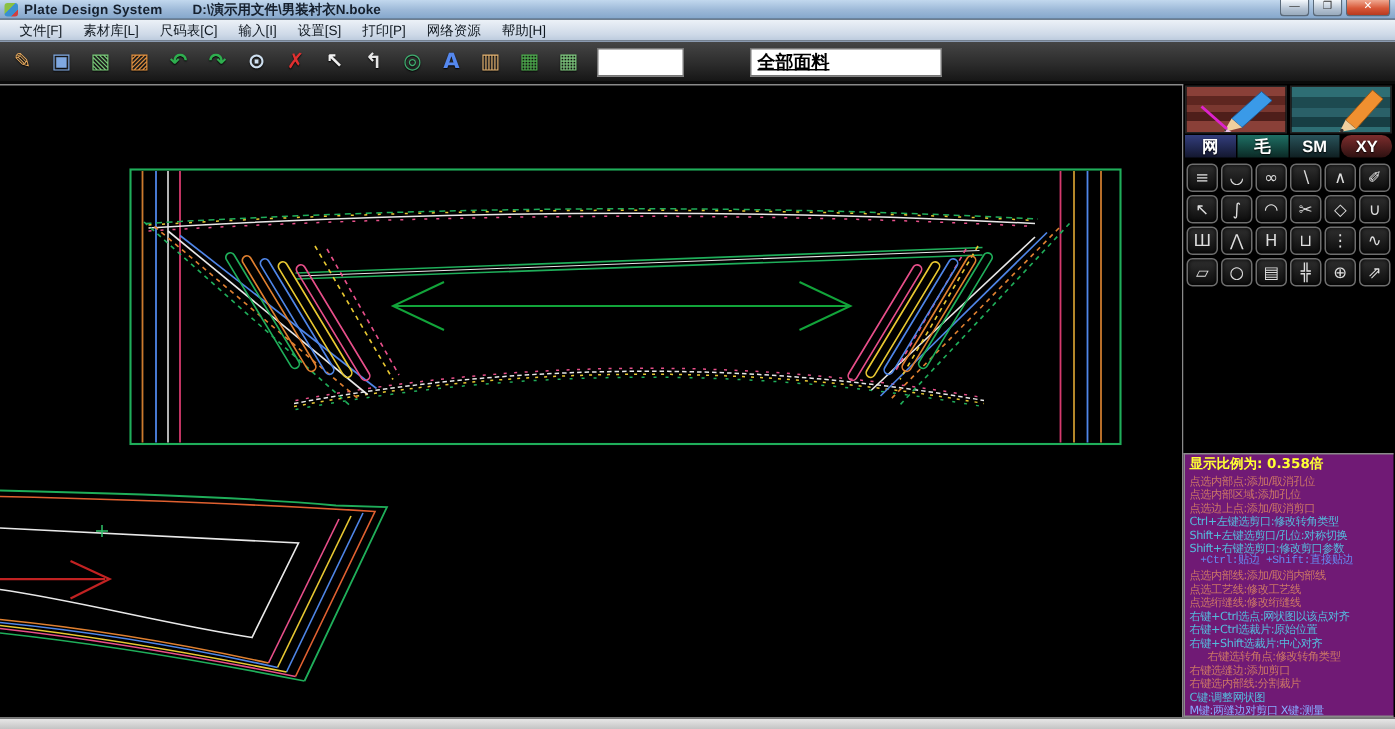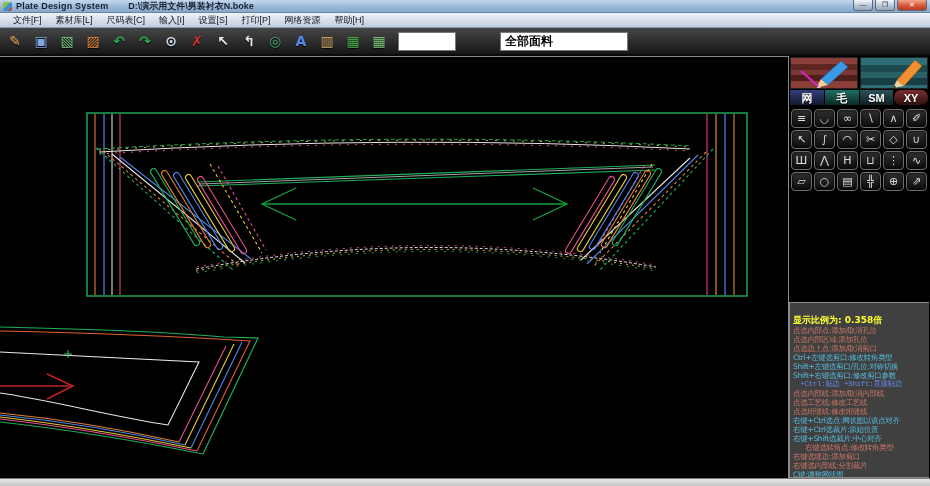--- a/index.html
+++ b/index.html
@@ -26,21 +26,21 @@
   .menu-item { font-size:9px; color:#101820; padding:0 7px; line-height:15px; }
 
   
   .toolbar { height:28px; background:linear-gradient(180deg,#454545,#2a2a2a 60%,#161616);
     display:flex; align-items:center; padding:0 2px; border-bottom:2px solid #0a0a0a; }
   .tb-icon { width:26px; height:24px; text-align:center; line-height:24px; font-size:14px;
     font-family:"DejaVu Sans",sans-serif; font-weight:bold; text-shadow:0 1px 1px #000; }
   .tb-input { width:58px; height:19px; margin-left:6px; border:1px solid #777; background:#fff; }
   .tb-combo { width:128px; height:19px; margin-left:44px; background:#fff; border:1px solid #777;
     font-size:12px; font-weight:bold; color:#000; line-height:17px; padding-left:4px;
-    white-space:nowrap; overflow:hidden; }
+    white-space:nowrap; overflow:hidden;text-decoration:underline; }
 
   
   .main { display:flex; height:422px; }
   .canvas { width:789px; height:422px; background:#000; position:relative;
     border-top:1px solid #8a8a8a; border-right:1px solid #8a8a8a; }
   .canvas svg { position:absolute; left:0; top:0; }
 
   
   .panel { width:140px; height:422px; background:#000; position:relative; }
   .pencil-row { display:flex; height:33px; gap:2px; padding:1px 1px 0 1px; }
@@ -49,22 +49,22 @@
   .pencil-btn.lining { background:repeating-linear-gradient(180deg,#2e6e74 0 7px,#1d4a50 7px 14px,#2a6068 14px 20px,#173e44 20px 27px,#2e6e74 27px 33px); }
   .mode-row { display:flex; height:17px; gap:1px; padding:1px; }
   .mode-btn { flex:1; color:#fff; font-size:11px; font-weight:bold; text-align:center;
     line-height:16px; text-shadow:0 1px 1px #000; }
   .tool-grid { display:grid; grid-template-columns:repeat(6,1fr); gap:2px; padding:3px 2px; }
   .tool-btn { height:19px; border:1px solid #6e6e6e; border-radius:4px;
     background:linear-gradient(180deg,#303030,#0c0c0c); box-shadow:inset 0 0 3px #000;
     color:#dedede; font-size:11px; line-height:17px; text-align:center;
     font-family:"DejaVu Sans",sans-serif; }
   .help { position:absolute; left:0; right:0; bottom:0; height:176px;
-    border:1px solid #8a8a8a; border-right:none; background:#404040;
-    padding:12px 2px 0 3px; overflow:hidden; }
+    border:1px solid #8a8a8a; border-right:none; background:#701a75;
+    padding:2px 2px 0 3px; overflow:hidden; }
   .help-line { font-size:7.5px; line-height:9px; white-space:nowrap; letter-spacing:-.3px;
     font-family:"DejaVu Sans",sans-serif; }
   .help-line.first { font-size:9px; font-weight:bold; line-height:11px; letter-spacing:0; }
 
   
   .bottom-strip { height:8px; background:linear-gradient(180deg,#e8e8e8,#c4c4c4); border-top:1px solid #7a7a7a; }
 </style>
 </head>
 <body>
 

